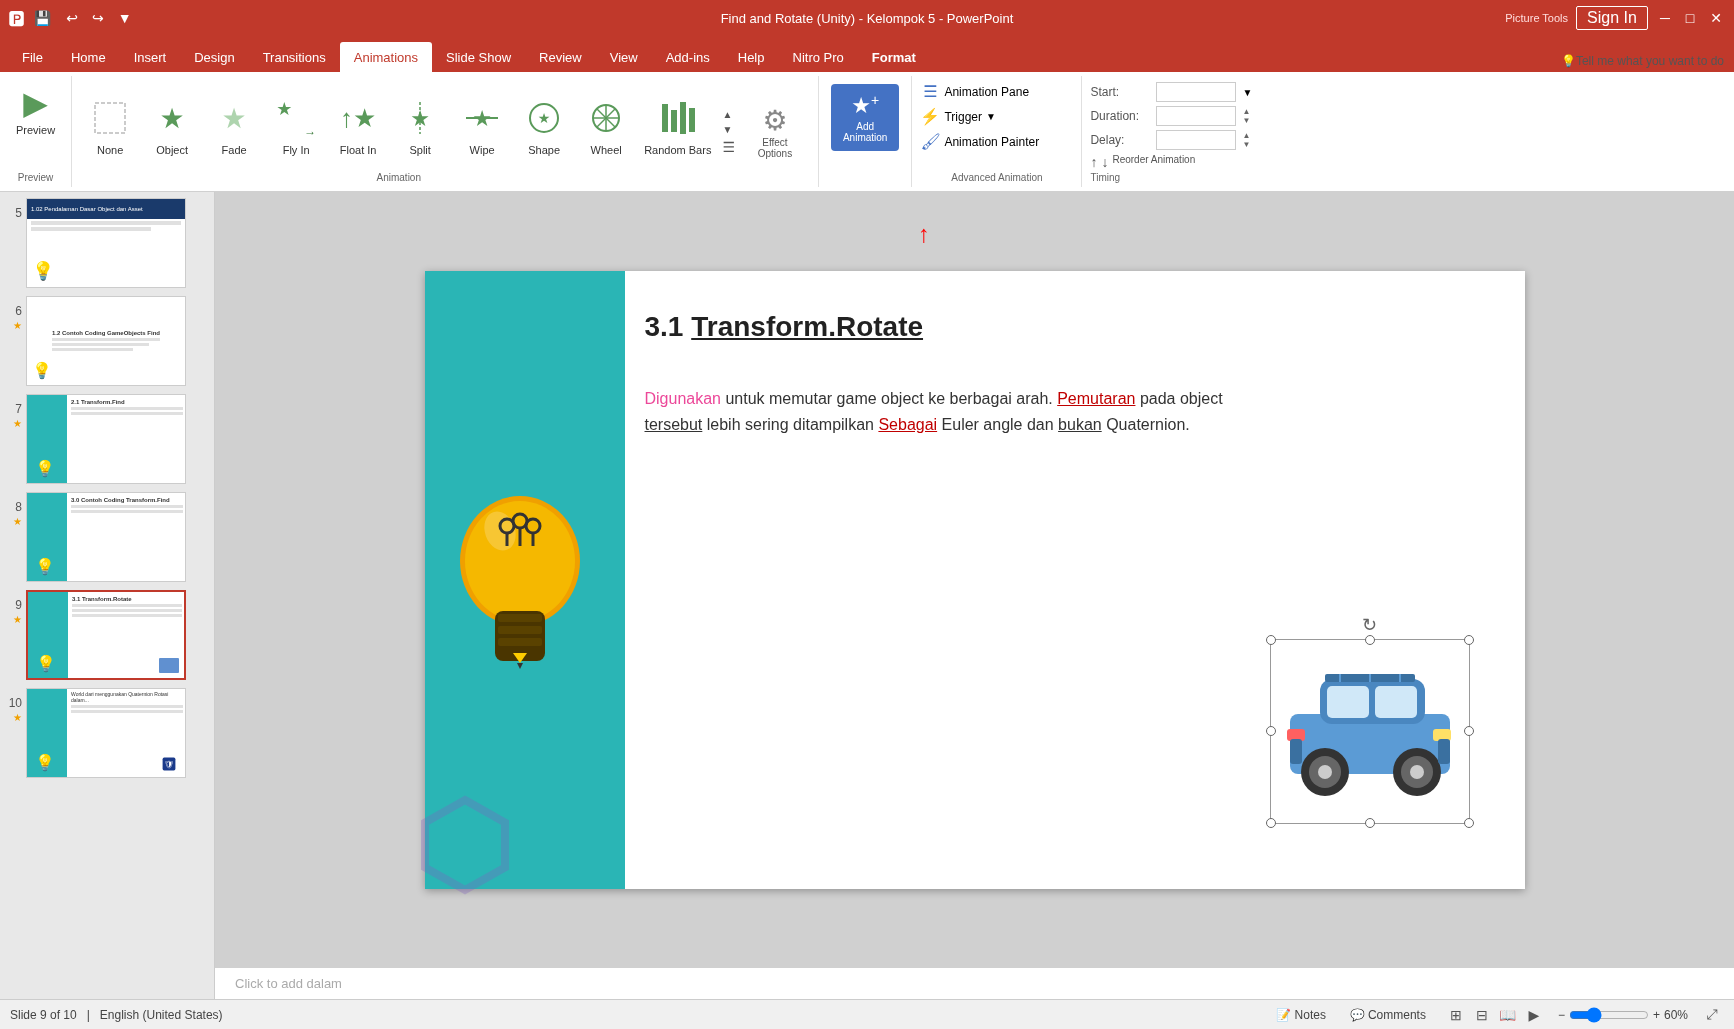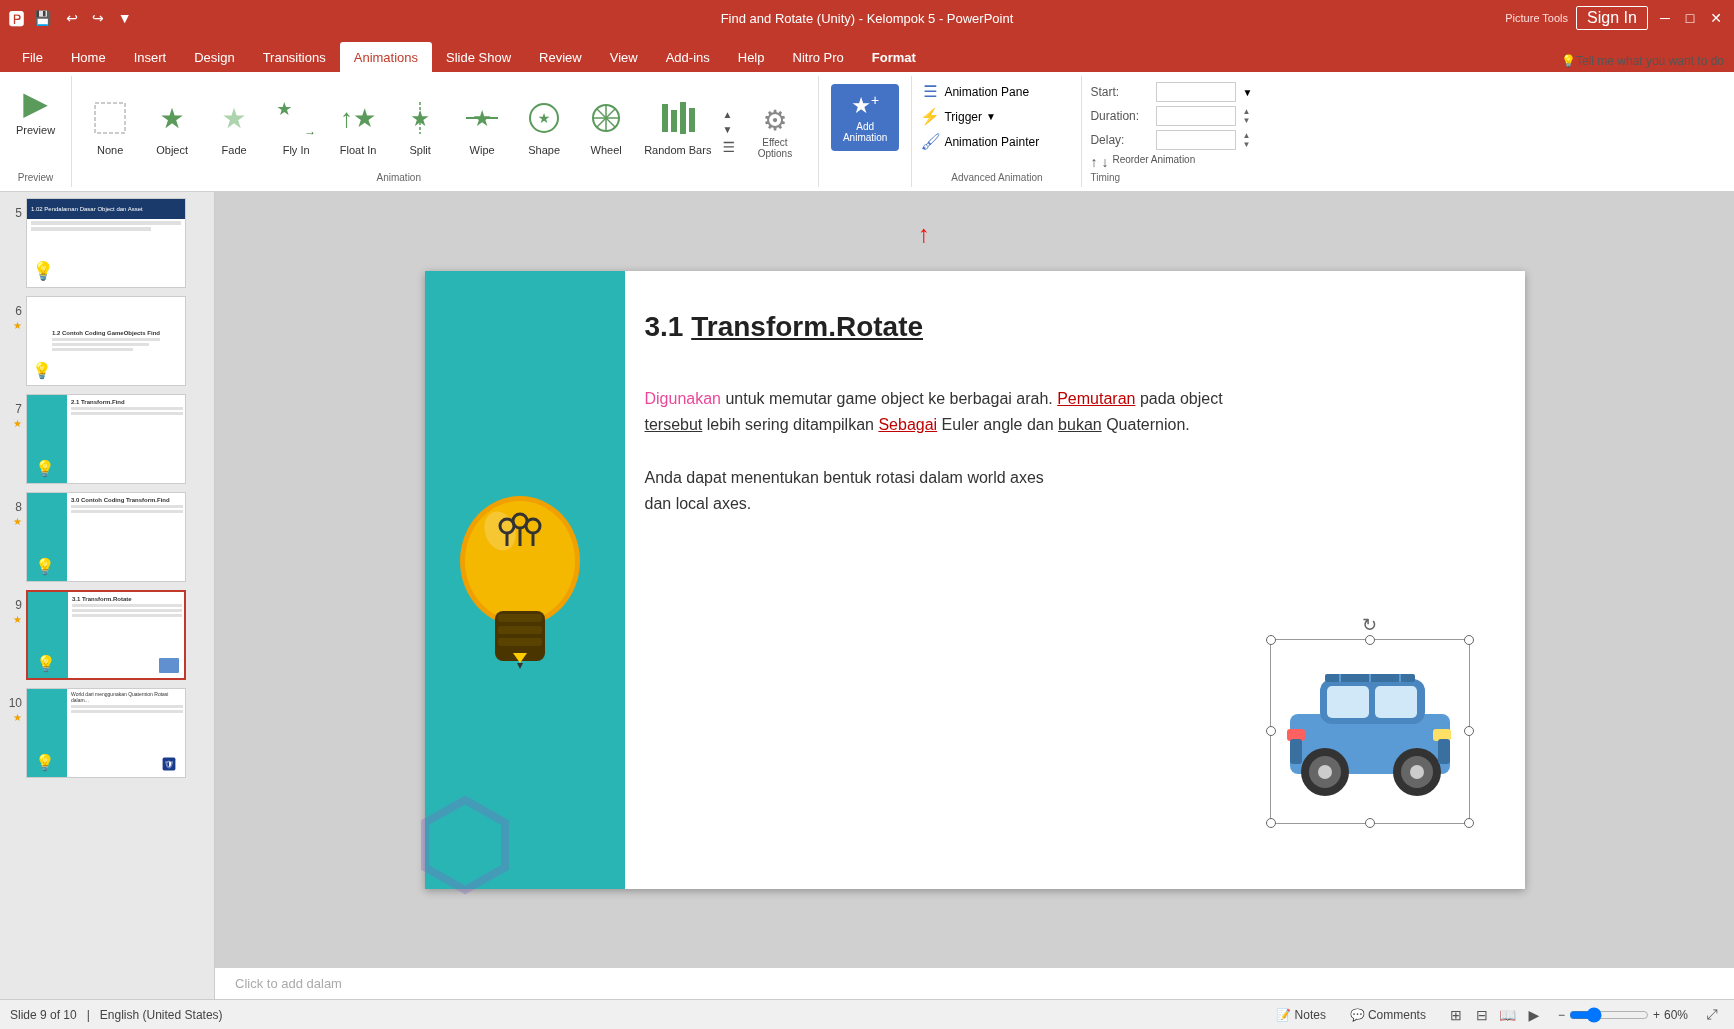--- a/index.html
+++ b/index.html
@@ -678,23 +678,20 @@
           <span style="font-size:28px; font-weight:bold; color:#222;">3.1 <span style="text-decoration:underline;margin-top:28px;">Transform.Rotate</span></span>
         </div>
 
         <div style="position:absolute; left:220px; top:115px; right:250px; font-size:16px; color:#333; line-height:1.65;">
           <p>
             <span style="text-decoration-color:#c00000; color:#ec4899;">Digunakan</span> untuk memutar game object ke berbagai arah.
             <span style="text-decoration:underline; text-decoration-color:#c00000; color:#c00000;">Pemutaran</span> pada object <span style="text-decoration:underline;">tersebut</span> lebih sering ditampilkan
             <span style="text-decoration:underline; text-decoration-color:#c00000; color:#c00000;">Sebagai</span> Euler angle dan <span style="text-decoration:underline;">bukan</span> Quaternion.
           </p>
           <br>
-          <p>
-            Anda dapat menentukan bentuk rotasi dalam world axes<br>dan local axes.
-          </p>
         </div>
 
         <div style="position:absolute; right:60px; bottom:70px; width:190px; height:175px;">
           
           <div style="position:absolute; top:-30px; left:50%; transform:translateX(-50%); color:#666; font-size:18px; cursor:pointer;">↻</div>
           
           <div style="position:absolute; top:-5px; left:-5px; right:-5px; bottom:-5px; border:1px solid #999;">
 
             <div style="position:absolute; top:-5px; left:-5px; width:10px; height:10px; border:1px solid #666; border-radius:50%; background:white;"></div>
             <div style="position:absolute; top:-5px; left:50%; transform:translateX(-50%); width:10px; height:10px; border:1px solid #666; border-radius:50%; background:white;"></div>

